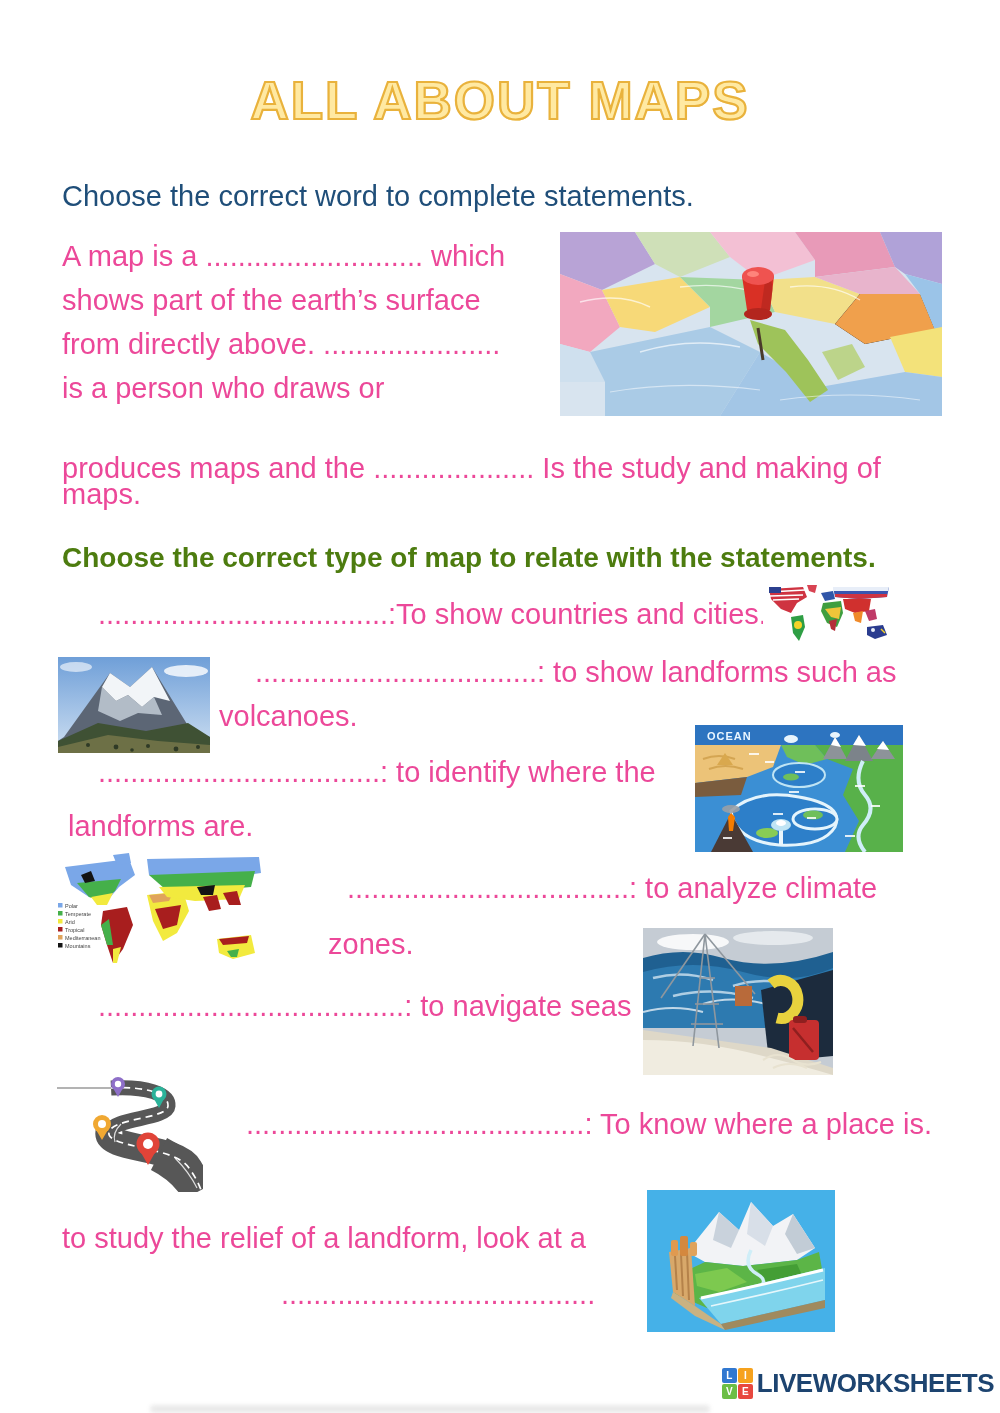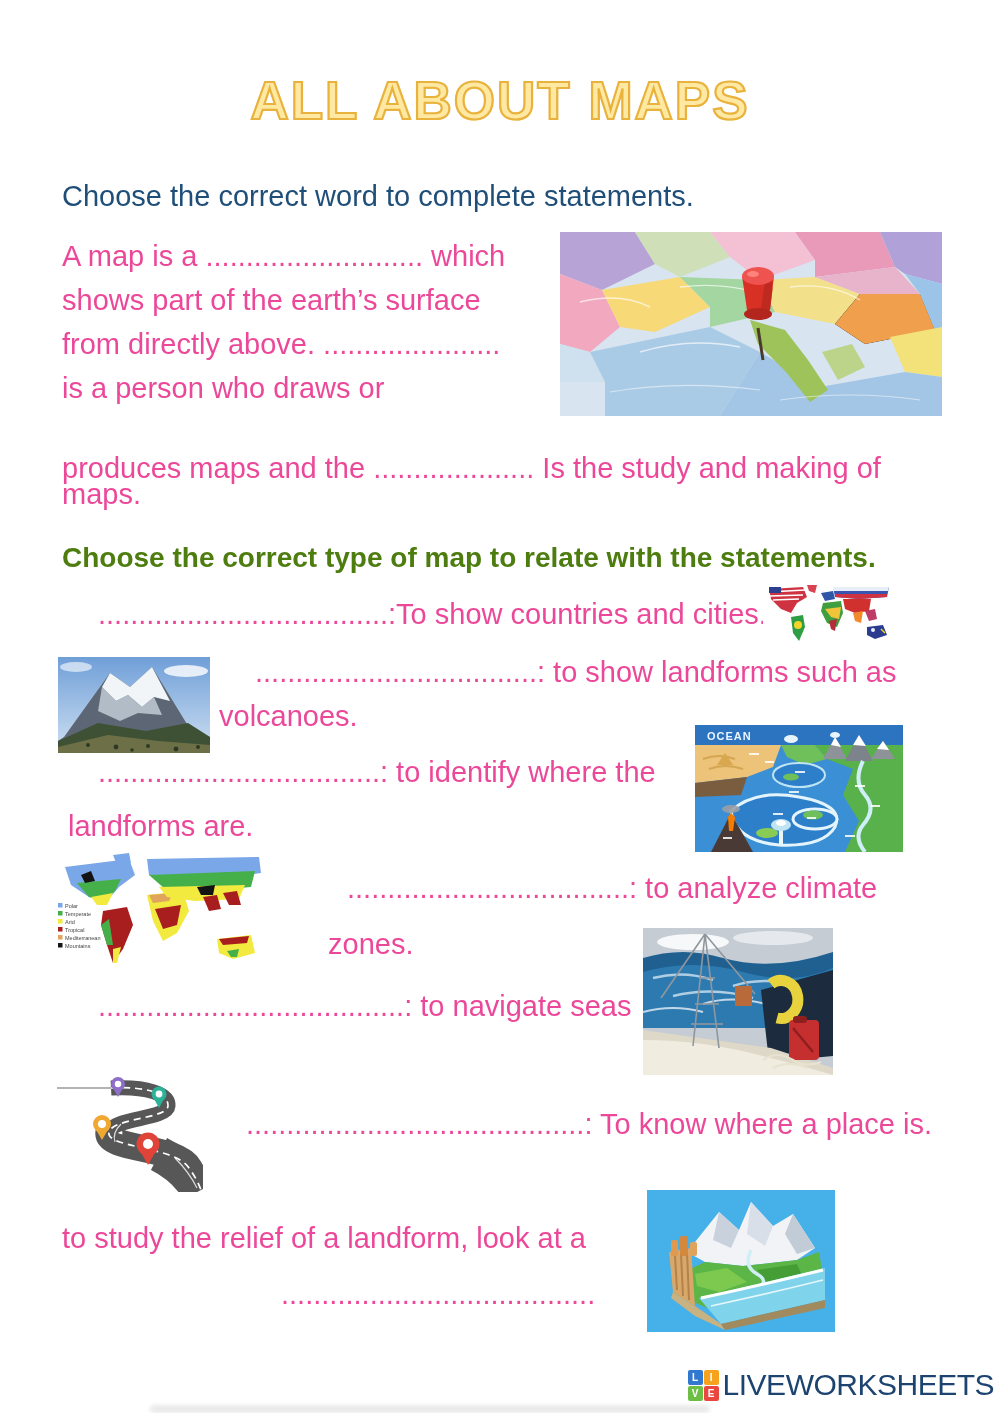--- a/index.html
+++ b/index.html
@@ -19,21 +19,21 @@
   .h-blue-bold { font-size:28px; font-weight:bold; color:#4d7c0f; }
   .body-line { font-size:29px; color:#ec4899; white-space:nowrap; }
   .para { line-height:44px; }
   .dotsline { letter-spacing:0px;margin-left:36px; }
   .img-frame { display:block; }
   .logo-wrap { display:flex; align-items:center; gap:4px; }
   .logo-grid { display:grid; grid-template-columns:15px 15px; grid-template-rows:15px 15px; gap:1px; }
   .logo-tile { width:15px; height:15px; border-radius:2px; color:#fff; font-size:10px; font-weight:bold;
                display:flex; align-items:center; justify-content:center; }
   .t-l { background:#3178d0; } .t-i { background:#f6a21d; } .t-v { background:#6cbe45; } .t-e { background:#e8483f; }
-  .logo-text { font-size:30px; font-weight:400; color:#1d4470; letter-spacing:-0.5px; }
+  .logo-text { font-size:26px; font-weight:700; color:#1d4470; letter-spacing:-0.5px; }
   .smudge { background:#8a8a8a; opacity:0.18; filter:blur(2px); border-radius:4px; }
 </style>
 </head>
 <body>
 
 <div class="abs title">ALL ABOUT MAPS</div>
 
 <div class="abs h-blue" style="top:180px; left:62px;">Choose the correct word to complete statements.</div>
 
 <div class="abs para" style="top:234px; left:62px; width:505px;">

